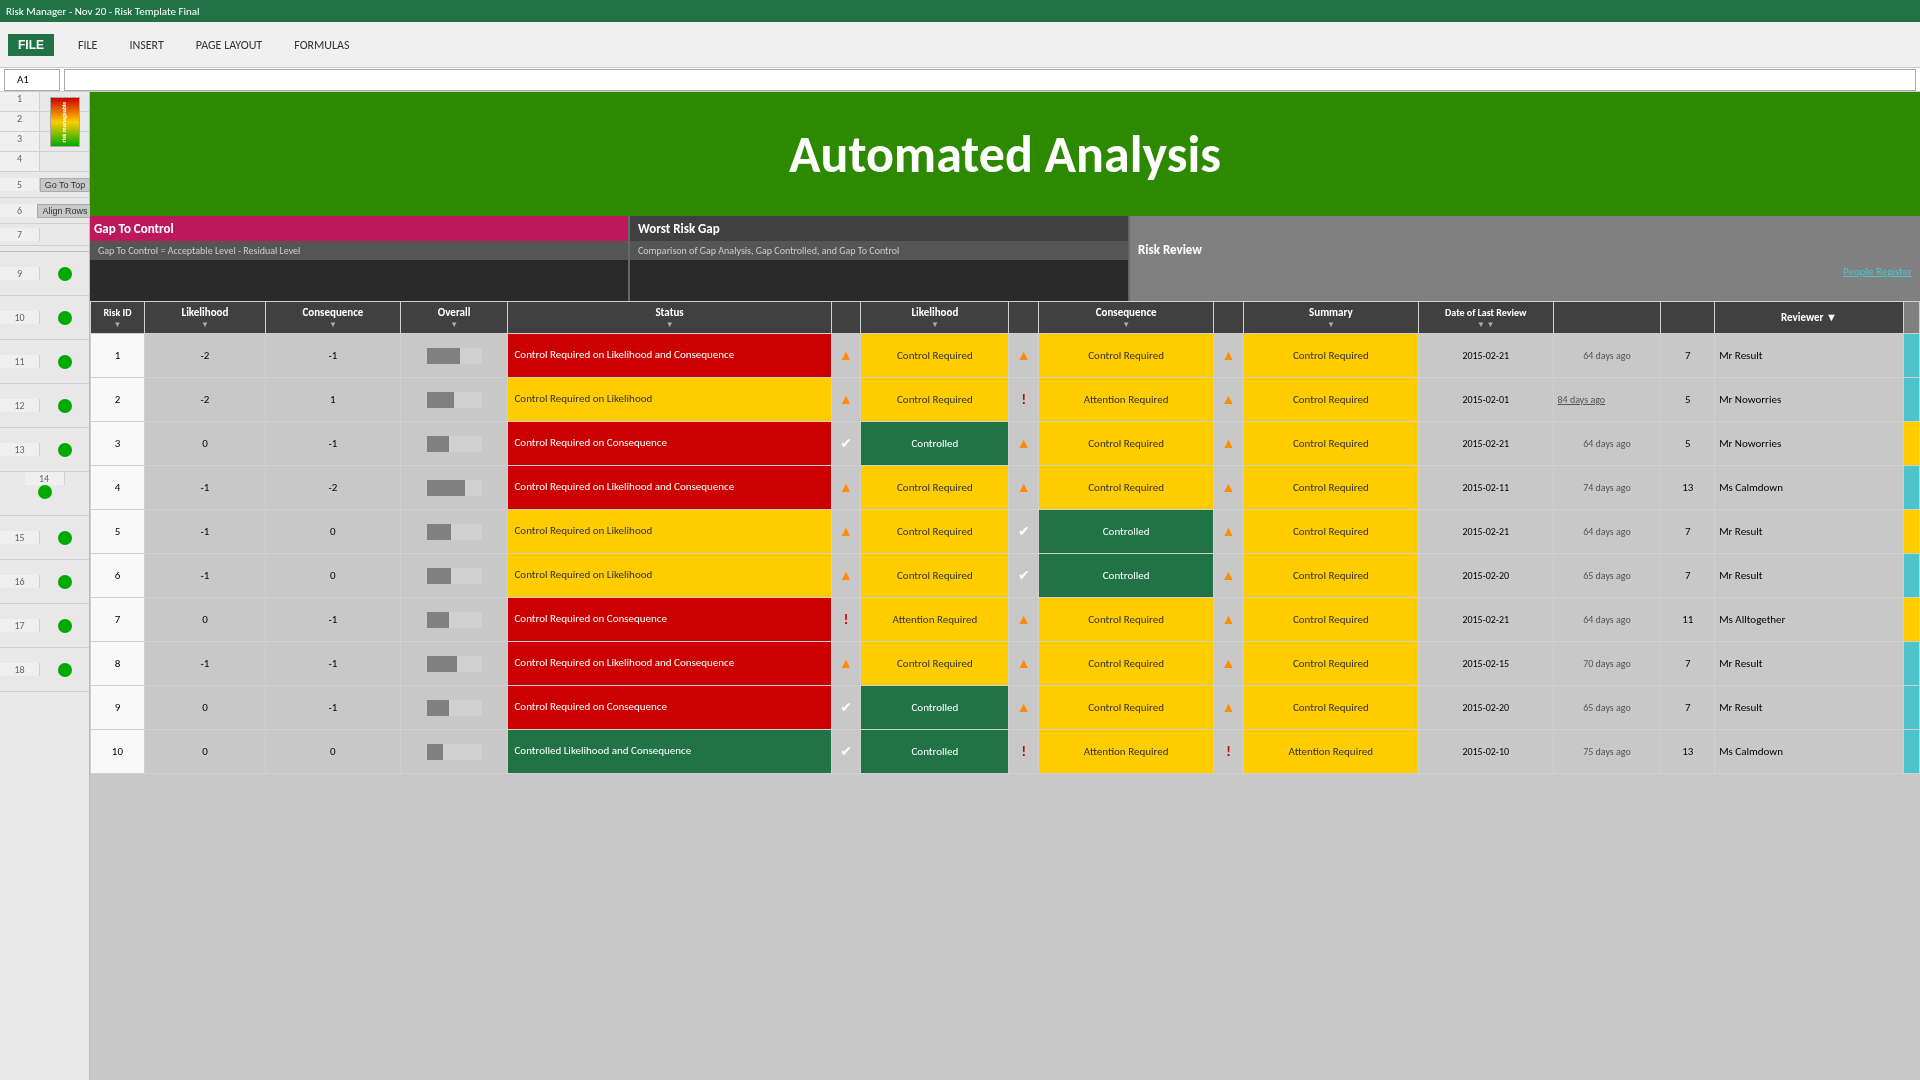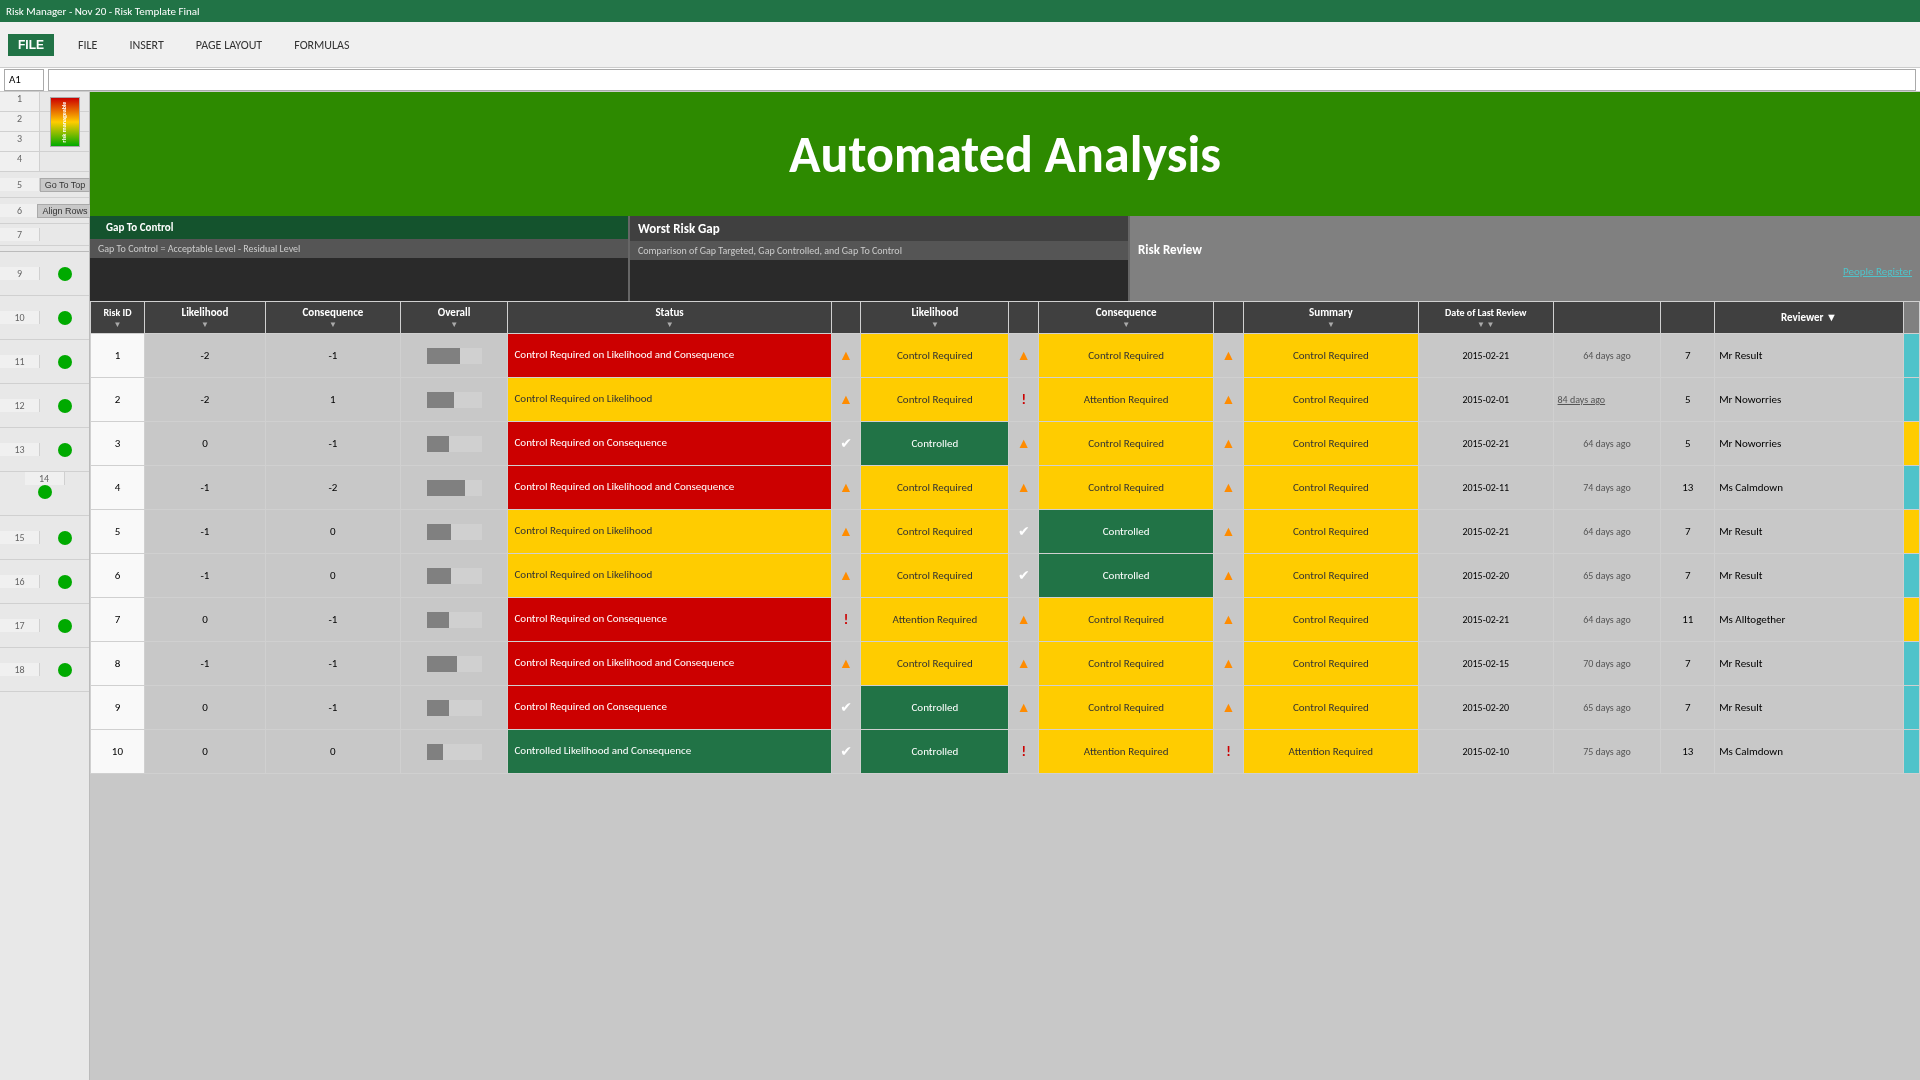--- a/index.html
+++ b/index.html
@@ -3,21 +3,21 @@
   <meta charset="utf-8">
   <style>
     * { box-sizing: border-box; margin: 0; padding: 0; }
     body { background: #c8c8c8; font-family: Calibri, Arial, sans-serif; font-size: 12px; overflow: hidden; width: 1920px; height: 1080px; }
 
     
     .excel-top { background: #217346; height: 22px; display: flex; align-items: center; padding: 0 6px; }
     .excel-ribbon { background: #f0f0f0; height: 46px; display: flex; align-items: center; padding: 0 8px; gap: 16px; border-bottom: 1px solid #ccc; }
     .excel-ribbon .tab-file { background: #217346; color: white; padding: 4px 10px; font-size: 12px; font-weight: bold; border: none; cursor: pointer; }
     .excel-ribbon .tab { color: #333; font-size: 12px; padding: 4px 8px; cursor: pointer; }
-    .name-box { background: #fff; border: 1px solid #aaa; width: 40px; height: 22px; display: flex; align-items: center; padding: 0 4px; font-size: 11px; }
+    .name-box { background: #fff; border: 1px solid #aaa; width: 56px; height: 22px; display: flex; align-items: center; padding: 0 12px; font-size: 11px; }
     .formula-bar { background: #fff; border: 1px solid #aaa; flex: 1; height: 22px; padding: 0 4px; font-size: 11px; display: flex; align-items: center; }
     .formula-row { background: #fff; height: 24px; display: flex; align-items: center; padding: 0 4px; gap: 4px; border-bottom: 1px solid #ccc; }
 
     
     .main { display: flex; width: 1920px; height: calc(1080px - 92px); }
 
     
     .left-sidebar { width: 90px; background: #e8e8e8; border-right: 1px solid #bbb; flex-shrink: 0; }
     .row-num { width: 40px; text-align: center; font-size: 10px; color: #666; background: #f0f0f0; border-right: 1px solid #d0d0d0; flex-shrink: 0; }
     .row-cell-a { width: 50px; display: flex; align-items: center; justify-content: center; }
@@ -180,27 +180,27 @@
 
   <div class="content-area">
 
     <div class="banner">
       <span>Automated Analysis</span>
     </div>
 
     <div style="display:flex;background:#2a2a2a;">
 
       <div style="flex:0 0 540px;border-right:2px solid #666;">
-        <div style="background:#14532d;color:white;font-weight:bold;padding:5px 16px;font-size:11px;">Gap To Control</div>
+        <div style="background:#be185d;color:white;font-weight:bold;padding:5px 4px;font-size:13px;">Gap To Control</div>
         <div style="background:#555;color:#ccc;padding:3px 8px;font-size:10px;">Gap To Control = Acceptable Level - Residual Level</div>
       </div>
 
       <div style="flex:0 0 500px;border-right:2px solid #666;">
         <div style="background:#404040;color:white;font-weight:bold;padding:5px 8px;font-size:13px;">Worst Risk Gap</div>
-        <div style="background:#555;color:#ccc;padding:3px 8px;font-size:10px;">Comparison of Gap Targeted, Gap Controlled, and Gap To Control</div>
+        <div style="background:#555;color:#ccc;padding:3px 8px;font-size:10px;">Comparison of Gap Analysis, Gap Controlled, and Gap To Control</div>
       </div>
 
       <div style="flex:1;">
         <div style="display:flex;justify-content:space-between;align-items:center;background:#808080;padding:5px 8px;">
           <span style="color:white;font-weight:bold;font-size:13px;">Risk Review</span>
           <a style="color:#4FC3CA;text-decoration:underline;font-size:11px;cursor:pointer;margin-top:44px;">People Register</a>
         </div>
         <div style="background:#808080;padding:3px 8px;font-size:10px;color:#aaa;height:18px;"></div>
       </div>
     </div>

